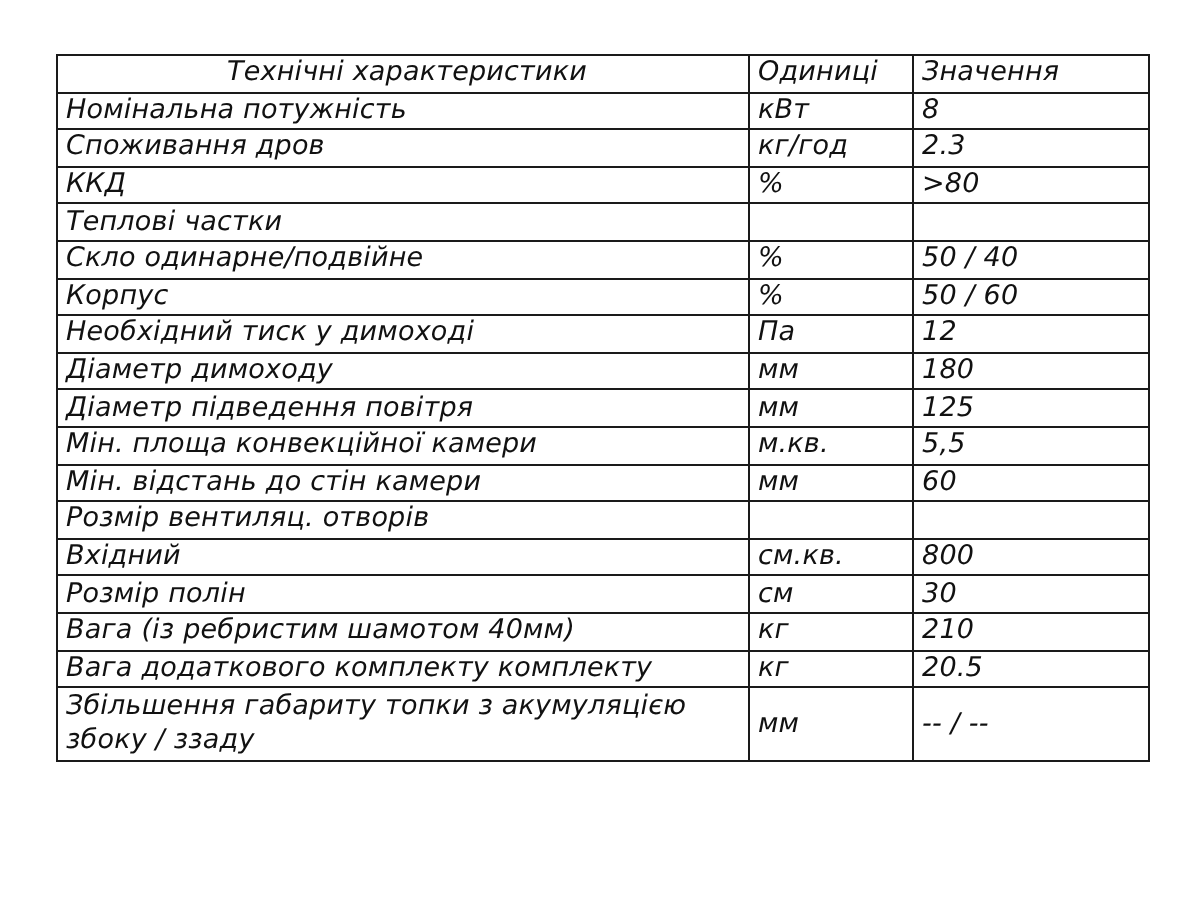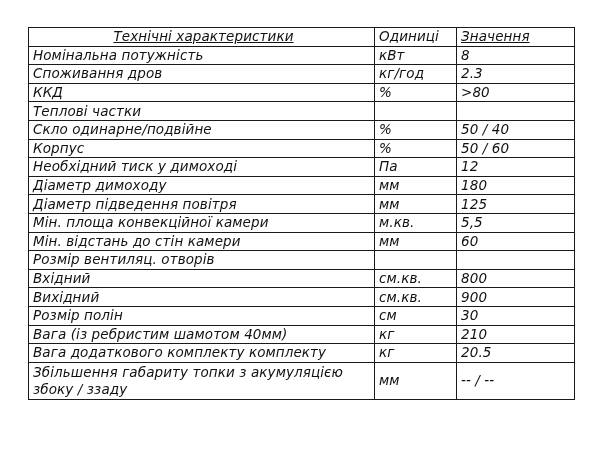--- a/index.html
+++ b/index.html
@@ -31,23 +31,23 @@
       font-size: 13.5px;
       font-style: italic;
       font-weight: normal;
       text-align: left;
       white-space: nowrap;
       overflow: hidden;
       vertical-align: middle;
       letter-spacing: 0.1px;
     }
     .spec-table th.col-param { text-align: center; }
-    .col-param { width: 341px; text-decoration: underline; }
+    .col-param { width: 341px; }
     .col-unit { width: 77px; }
-    .col-value { width: 113px; text-decoration: underline; }
+    .col-value { width: 113px; }
     .spec-table tr.tall td {
       height: 36px;
       white-space: normal;
       line-height: 17px;
     }
   </style>
 </head>
 <body>
 
 <table class="spec-table">
@@ -118,25 +118,20 @@
       <td>Розмір вентиляц. отворів</td>
       <td></td>
       <td></td>
     </tr>
     <tr>
       <td>Вхідний</td>
       <td>см.кв.</td>
       <td>800</td>
     </tr>
     <tr>
-      <td>Вихідний</td>
-      <td>см.кв.</td>
-      <td>900</td>
-    </tr>
-    <tr>
       <td>Розмір полін</td>
       <td>см</td>
       <td>30</td>
     </tr>
     <tr>
       <td>Вага (із ребристим шамотом 40мм)</td>
       <td>кг</td>
       <td>210</td>
     </tr>
     <tr>

